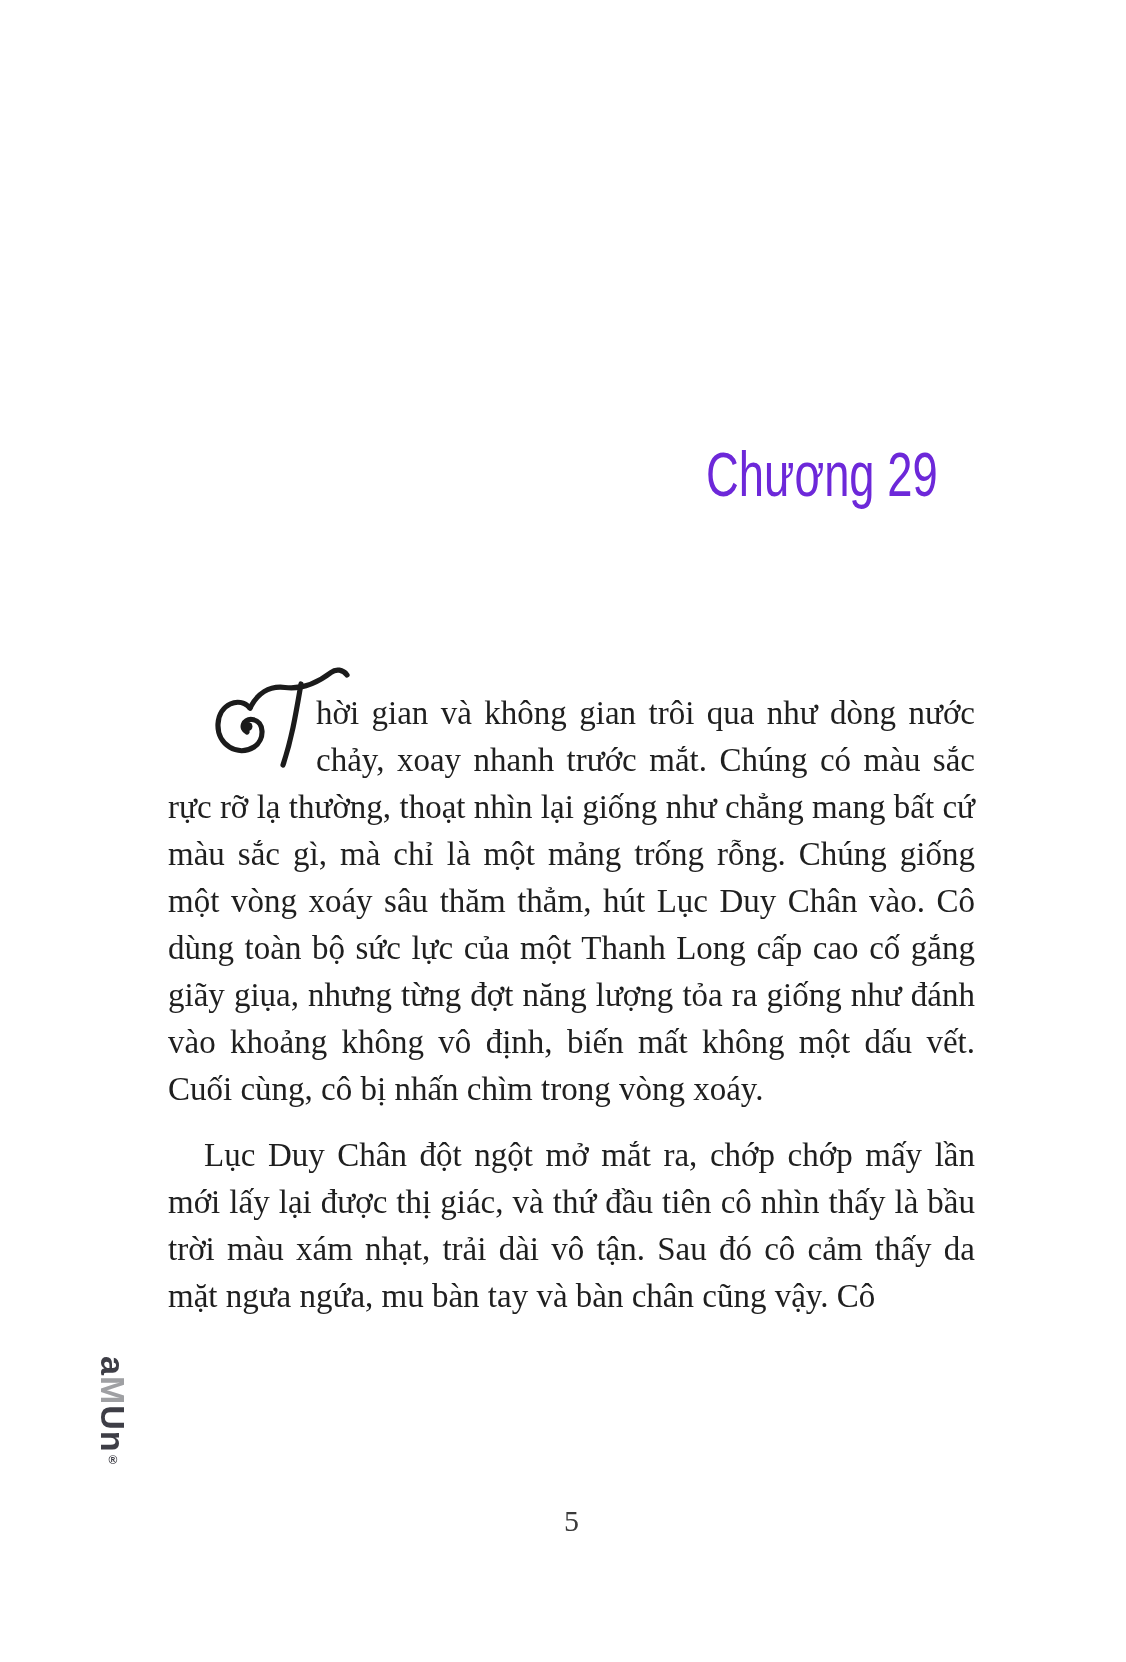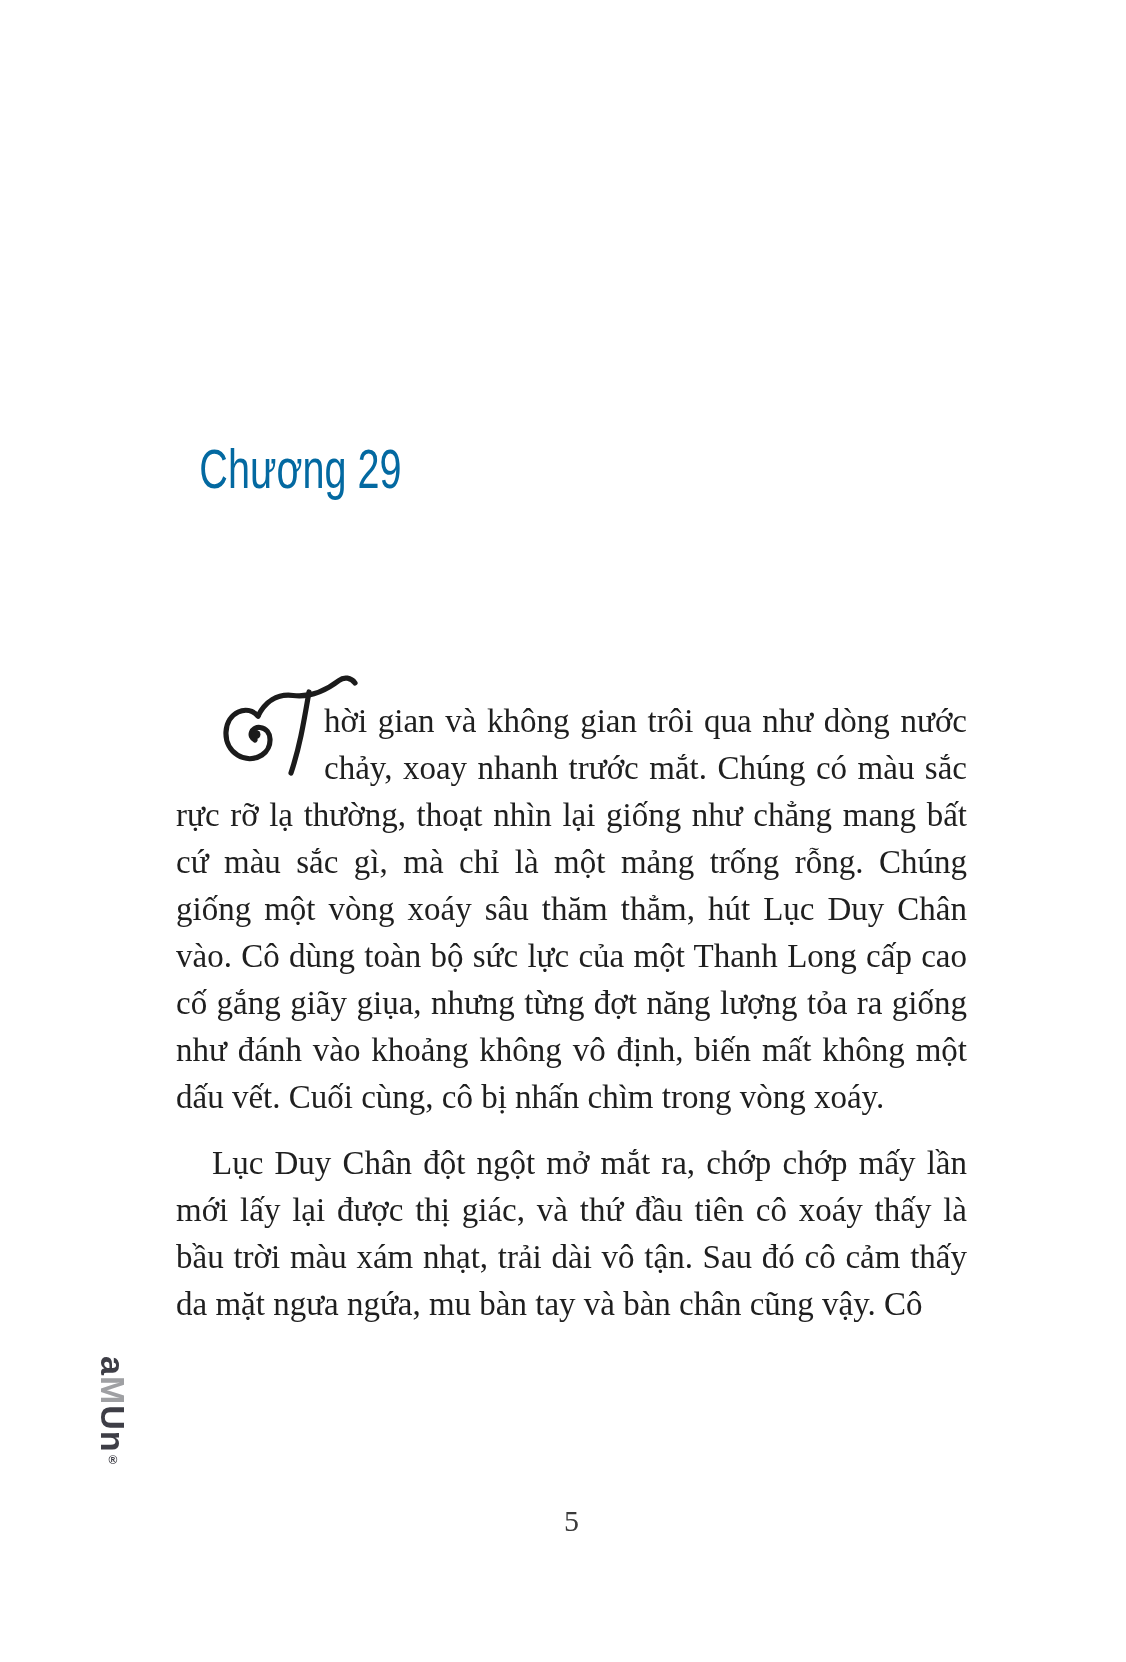--- a/index.html
+++ b/index.html
@@ -8,40 +8,40 @@
     background: #ffffff;
     position: relative;
     overflow: hidden;
     font-family: "Liberation Serif", serif;
   }
 
   .chapter-title {
     position: absolute;
     left: 160px; top: 441px; width: 823px;
     margin: 0;
-    text-align: left;
+    text-align: right;
     font-family: "Liberation Sans", "DejaVu Sans", sans-serif;
     font-weight: 200;
-    font-size: 55px;
+    font-size: 63px;
     line-height: 1.05;
-    color: #0369a1;
+    color: #6d28d9;
   }
   .title-inner {
     display: inline-block;
     transform: scaleX(0.72);
     transform-origin: 50% 50%;
     white-space: nowrap;
   }
 
   .content {
     position: absolute;
     left: 160px; top: 682px; width: 823px;
   }
   p.para {
-    margin: 16px;
+    margin: 8px;
     font-size: 33px;
     line-height: 47px;
     color: #1f1f1f;
     text-align: justify;
   }
   p.para + p.para {
     margin-top: 19px;
     text-indent: 36px;
   }
 
@@ -107,16 +107,16 @@
           <path d="M135,7 C131,1.5 124,0.5 119,4.5 C104,16 89,21.5 73,19.5 C57,17.5 45,26 38,40"></path>
           <path d="M89,16 C84,45 80,70 71,97"></path>
           <path d="M38,40 C27,28 7,36 6,56 C5,77 26,89 42,79 C53,72 53,53 40,51.5 C31,50.5 28,61 35,64"></path>
         </g>
         <circle cx="36" cy="58.5" r="4.5" fill="#1b1b1b"></circle>
       </svg>
       <span class="sr">T</span>
     </span>
     <span>hời gian và không gian trôi qua như dòng nước chảy, xoay nhanh trước mắt. Chúng có màu sắc rực rỡ lạ thường, thoạt nhìn lại giống như chẳng mang bất cứ màu sắc gì, mà chỉ là một mảng trống rỗng. Chúng giống một vòng xoáy sâu thăm thẳm, hút Lục Duy Chân vào. Cô dùng toàn bộ sức lực của một Thanh Long cấp cao cố gắng giãy giụa, nhưng từng đợt năng lượng tỏa ra giống như đánh vào khoảng không vô định, biến mất không một dấu vết. Cuối cùng, cô bị nhấn chìm trong vòng xoáy.</span>
   </p>
-  <p class="para">Lục Duy Chân đột ngột mở mắt ra, chớp chớp mấy lần mới lấy lại được thị giác, và thứ đầu tiên cô xoáy thấy là bầu trời màu xám nhạt, trải dài vô tận. Sau đó cô cảm thấy da mặt ngưa ngứa, mu bàn tay và bàn chân cũng vậy. Cô</p>
+  <p class="para">Lục Duy Chân đột ngột mở mắt ra, chớp chớp mấy lần mới lấy lại được thị giác, và thứ đầu tiên cô nhìn thấy là bầu trời màu xám nhạt, trải dài vô tận. Sau đó cô cảm thấy da mặt ngưa ngứa, mu bàn tay và bàn chân cũng vậy. Cô</p>
 </div>
 
 <div class="page-number">5</div>
 
 </body></html>

